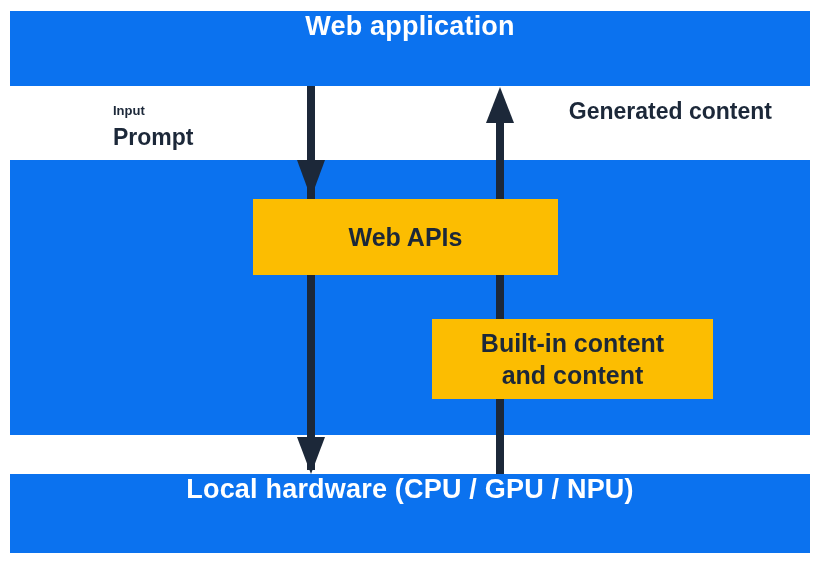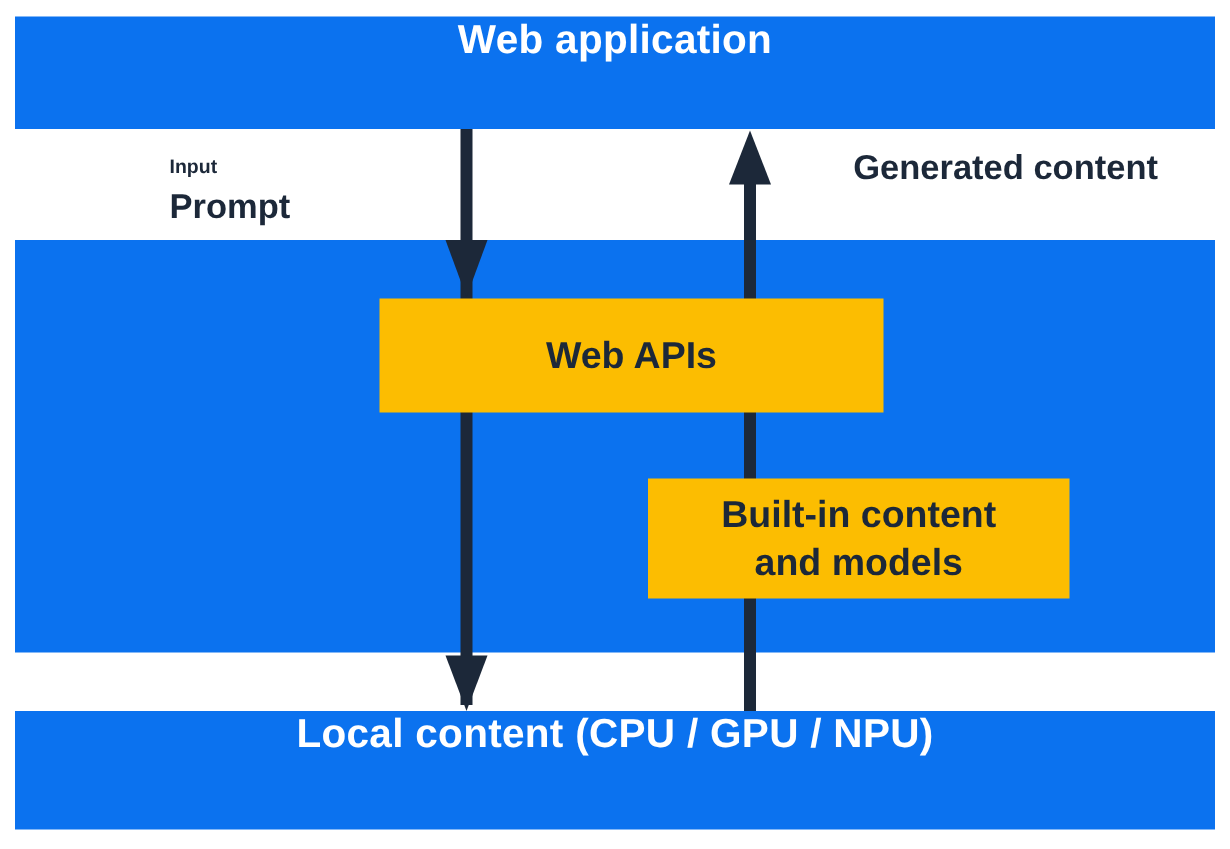--- a/index.html
+++ b/index.html
@@ -84,21 +84,21 @@
     display:flex;
     flex-direction:column;
     align-items:center;
     justify-content:center;
     font-weight:700;
     font-size:25px;
     line-height:32px;
     text-align:center;
     z-index:3;
   }
-  .chip-web-apis{ left:253px; top:199px; width:336px; height:76px; }
+  .chip-web-apis{ left:253px; top:199px; width:305px; height:76px; }
   .chip-builtin{ left:432px; top:319px; width:281px; height:80px; }
   .chrome-icon{
     position:absolute;
     left:78px;
     top:238px;
     width:90px;
     height:90px;
   }
   .browser-label{
     position:absolute;
@@ -146,29 +146,29 @@
       <line x1="500" y1="121" x2="500" y2="474"></line>
       <polygon points="486,123 514,123 500,87"></polygon>
     </g>
   </svg>
 
   <div class="chip chip-web-apis">
     <span>Web APIs</span>
   </div>
   <div class="chip chip-builtin">
     <span>Built-in content</span>
-    <span>and models</span>
+    <span>and content</span>
   </div>
 
   <svg class="chrome-icon" viewBox="0 0 100 100" xmlns="http://www.w3.org/2000/svg">
     <path class="c-red" d="M50,50 L4.89,33.58 A48,48 0 0 1 97.27,41.66 Z"></path>
     <path class="c-yellow" d="M50,50 L97.27,41.66 A48,48 0 0 1 64.83,95.65 Z"></path>
     <path class="c-green" d="M50,50 L64.83,95.65 A48,48 0 0 1 4.89,33.58 Z"></path>
     <circle class="c-white" cx="50" cy="50" r="27"></circle>
     <circle class="c-blue" cx="50" cy="50" r="21"></circle>
   </svg>
   <div class="browser-label">Browser</div>
 
   <div class="bar bottom-bar">
-    <span>Local content (CPU / GPU / NPU)</span>
+    <span>Local hardware (CPU / GPU / NPU)</span>
   </div>
 
 </div>
 
 </body></html>

